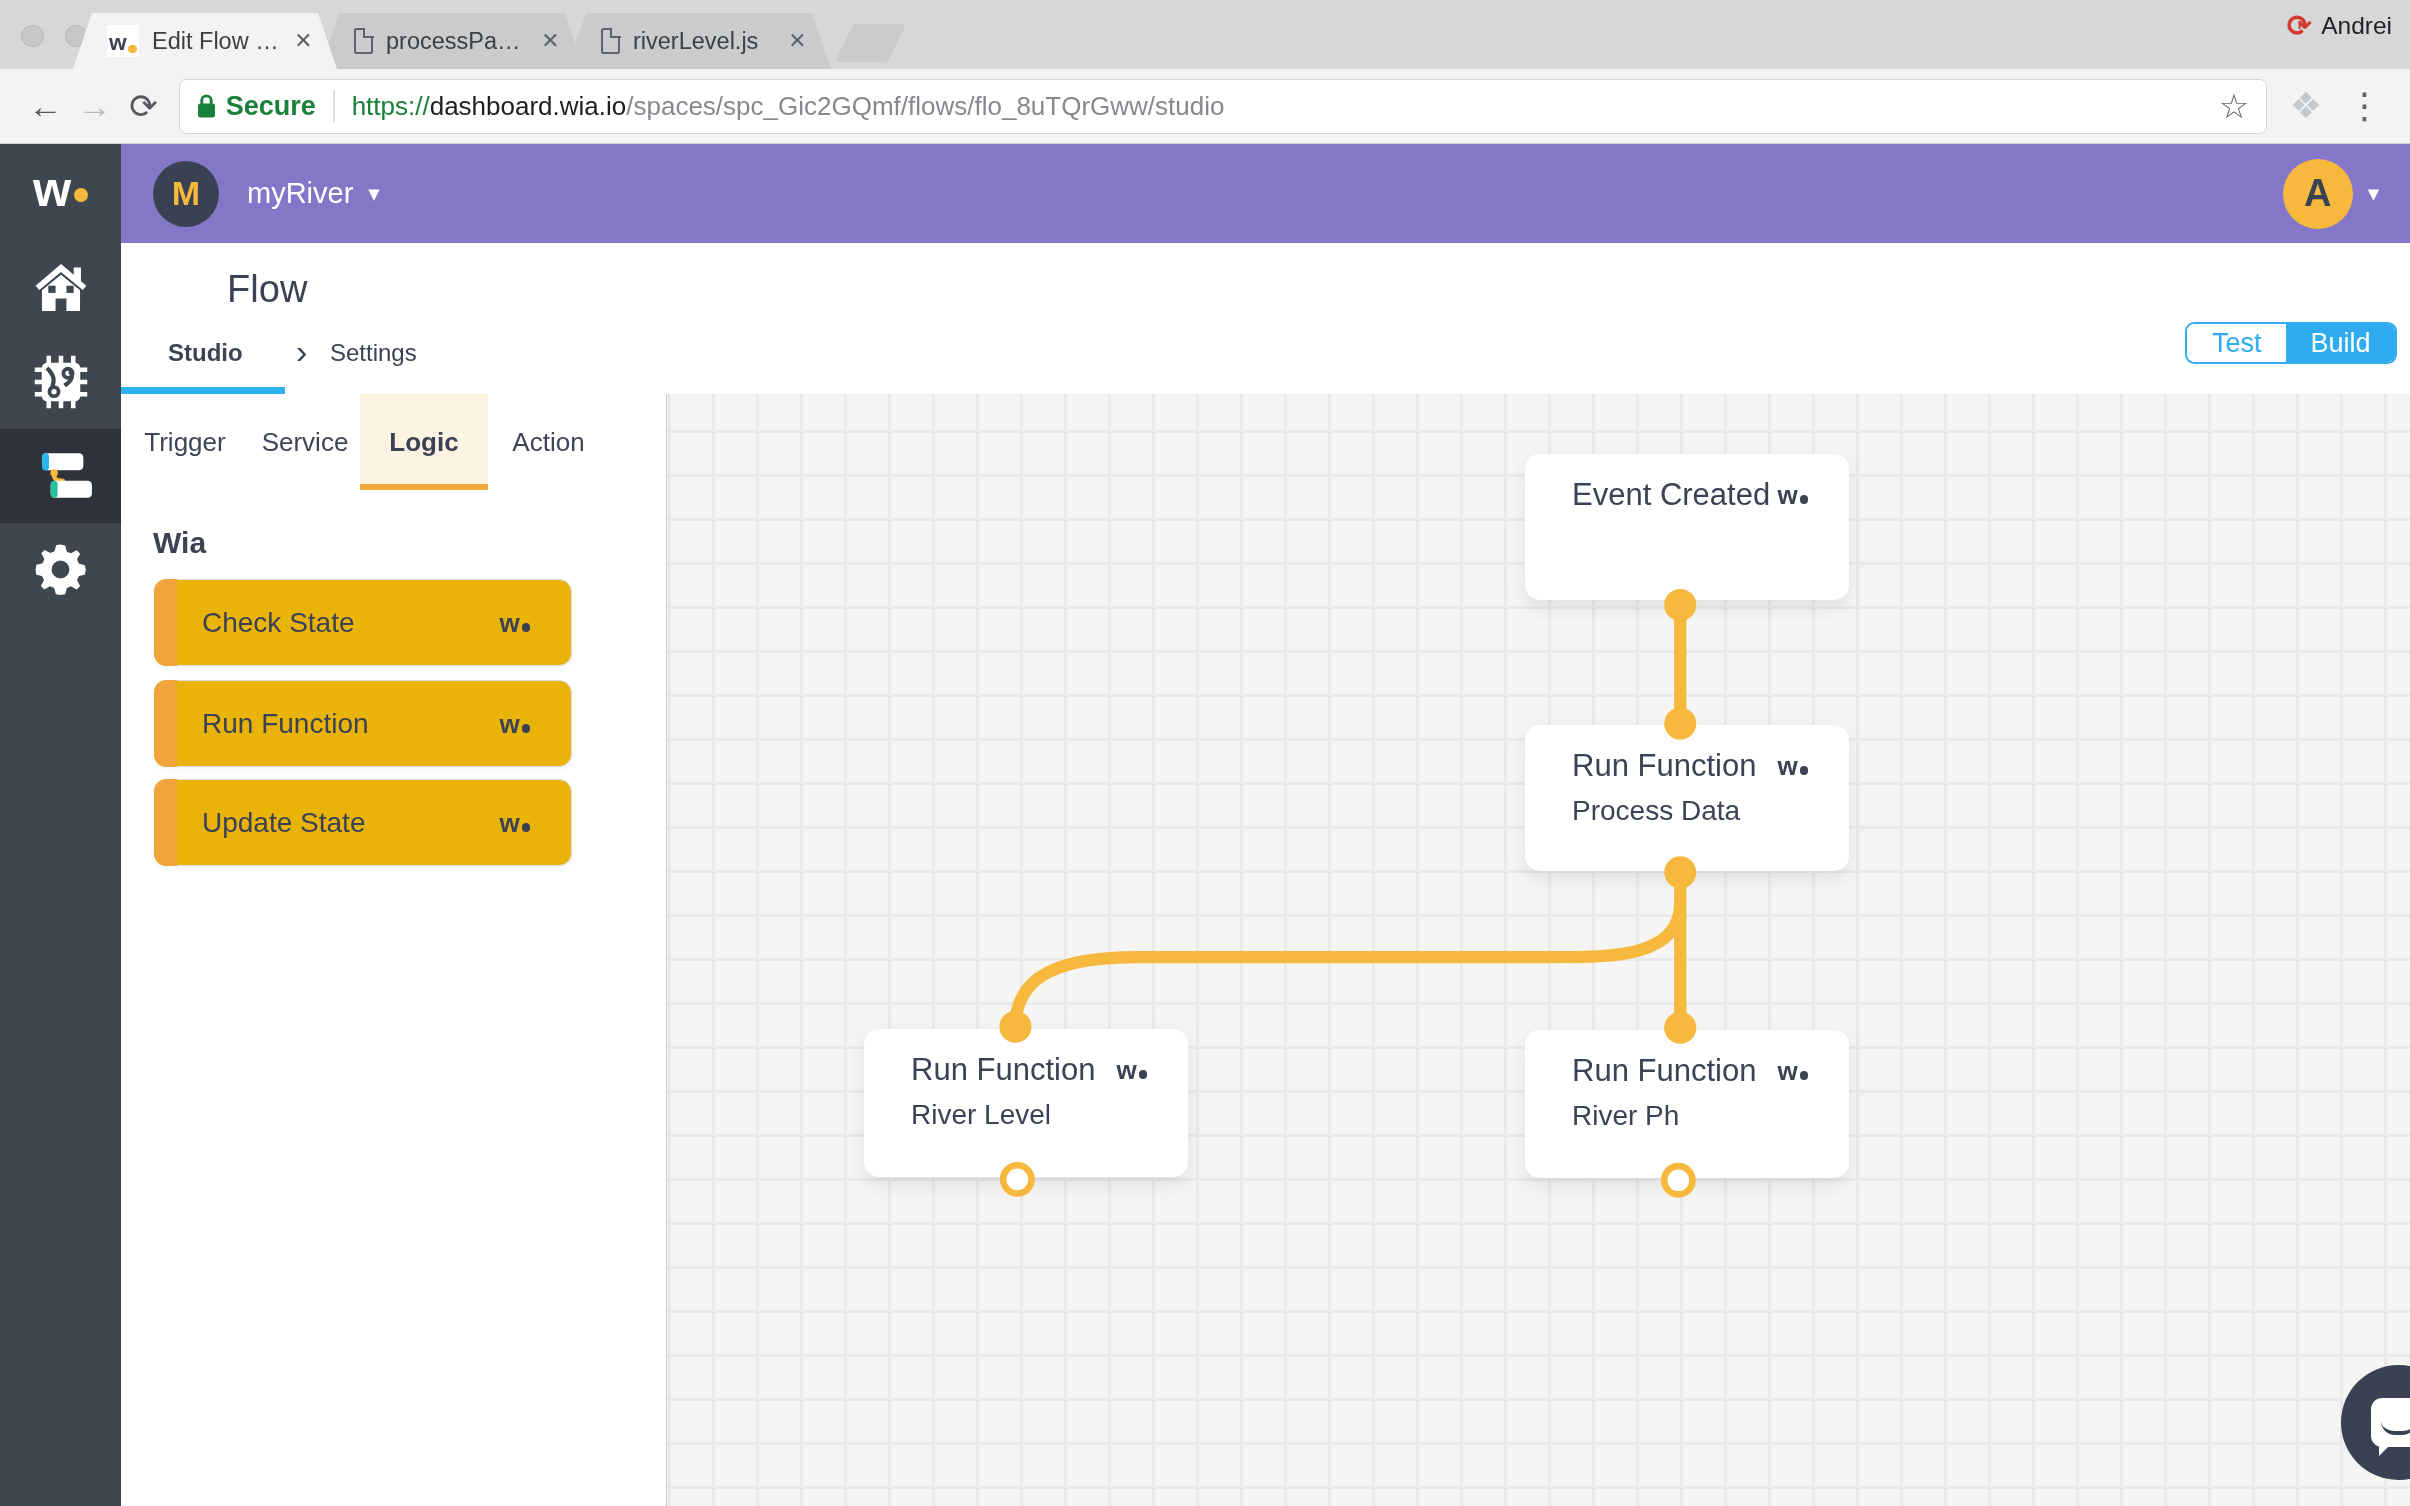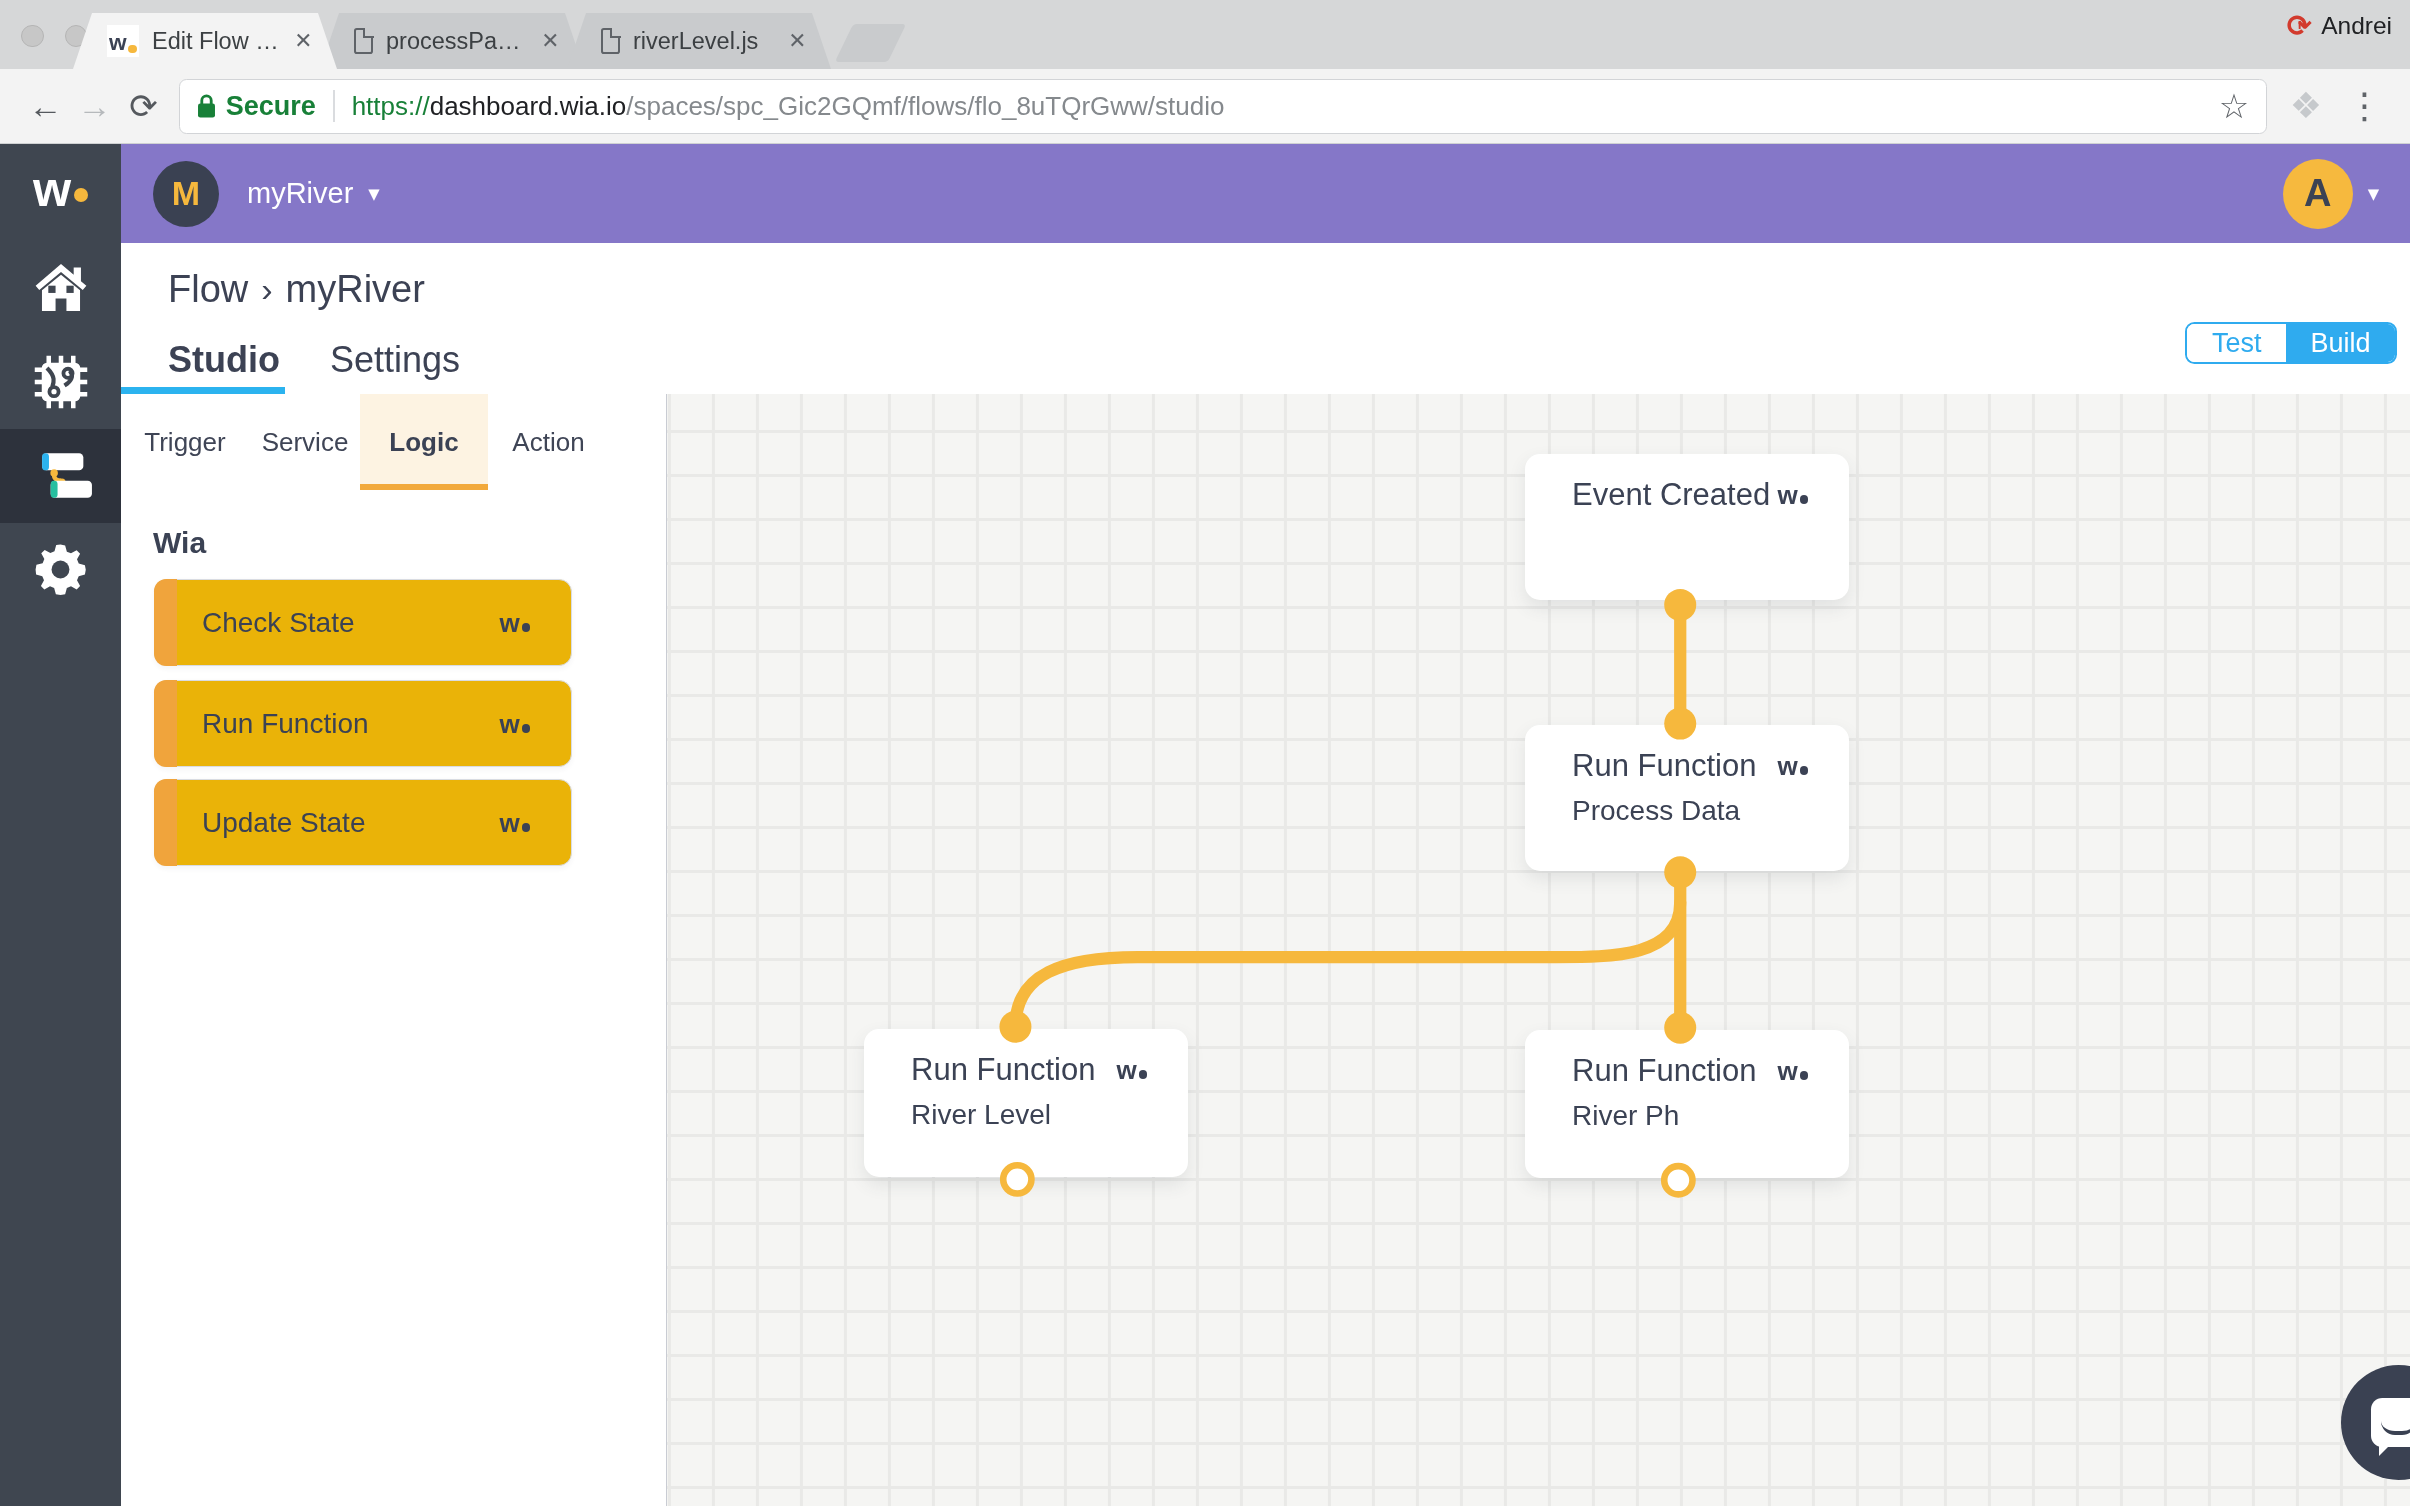--- a/index.html
+++ b/index.html
@@ -50,23 +50,23 @@
 
   .main { flex:1; display:flex; flex-direction:column; min-width:0; }
   .purplebar { height:99px; background:#8577c8; display:flex; align-items:center; padding:0 32px; }
   .ws-avatar { width:66px; height:66px; border-radius:50%; background:#3a4152; color:#f6b83d; font-size:34px; font-weight:bold; display:flex; align-items:center; justify-content:center; }
   .ws-name { color:#fff; font-size:29px; margin-left:28px; }
   .caret { color:#fff; font-size:22.6px; margin-left:15px; }
   .right-group { margin-left:auto; display:flex; align-items:center; }
   .user-avatar { width:70px; height:70px; border-radius:50%; background:#f6b93e; color:#3b4254; font-size:38px; font-weight:bold; display:flex; align-items:center; justify-content:center; }
 
   .page-head { height:151px; background:#fff; position:relative; }
-  .breadcrumb { position:absolute; left:47px; top:24.5px; font-size:38px; color:#3c4254; display:flex; gap:13px; align-items:center; }
+  .breadcrumb { position:absolute; left:47px; top:24.5px; font-size:38px; color:#3c4254; display:flex; gap:21px; align-items:flex-end;flex-direction:column; }
   .crumb-sep { color:#3c4254; font-size:34px; }
-  .pagetab { position:absolute; top:96px; font-size:36px; color:#3c4254; }
+  .pagetab { position:absolute; top:96px; font-size:24px; color:#3c4254; }
   .pagetab.studio { left:47px; font-weight:bold; }
   .pagetab.settings { left:209px; }
   .studio-underline { position:absolute; left:0; bottom:0; width:164px; height:6.6px; background:#2bb3ef; }
   .mode-toggle { position:absolute; top:79px; right:14px; height:42px; display:flex; border:2.8px solid #2fabef; border-radius:9.4px; overflow:hidden; }
   .mode-toggle .seg { padding:0 24.5px; display:flex; align-items:center; font-size:27px; }
   .seg.test { background:#fff; color:#2fabef; }
   .seg.build { background:#2fabef; color:#fff; }
 
   .workarea { flex:1; display:flex; min-height:0; }
   .panel { width:546px; flex:none; background:#fff; border-right:1.9px solid #c9ccd3; position:relative; }

